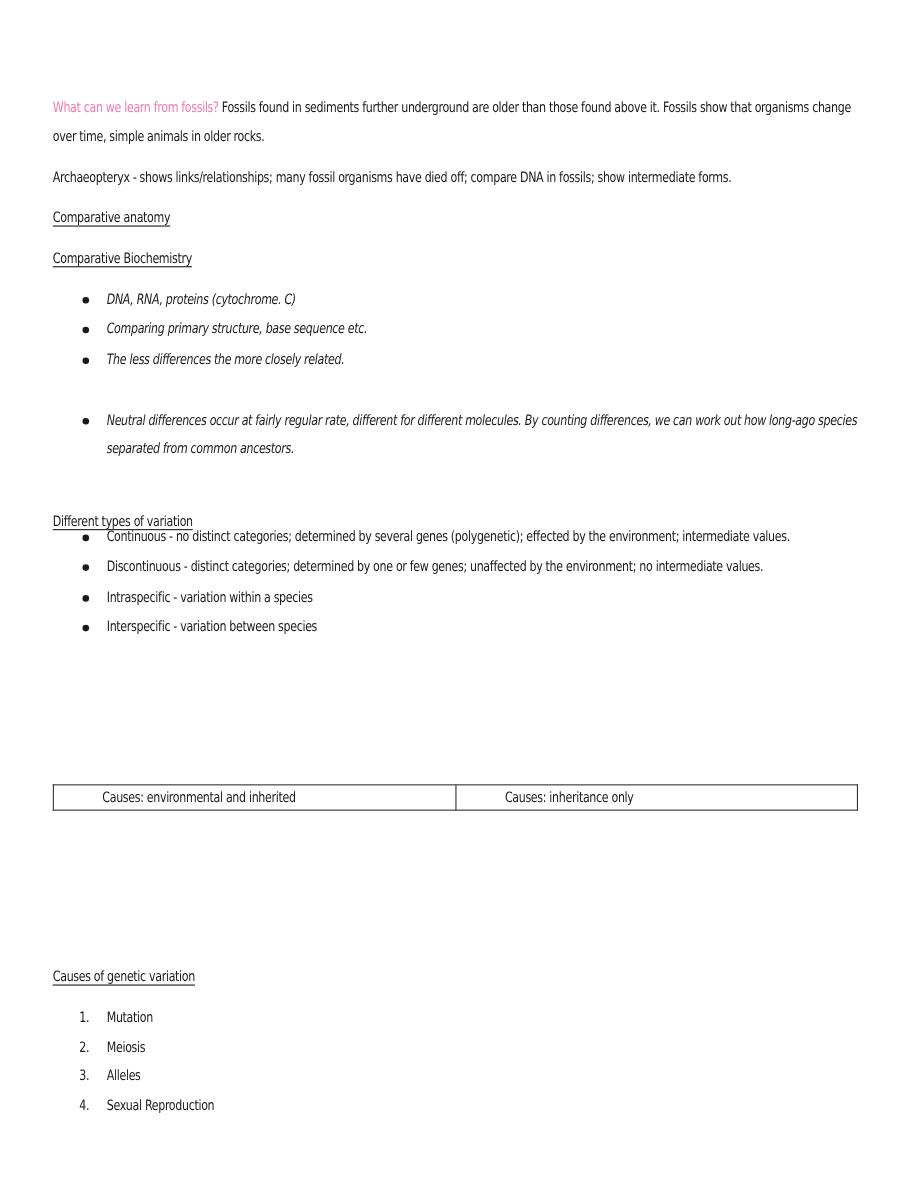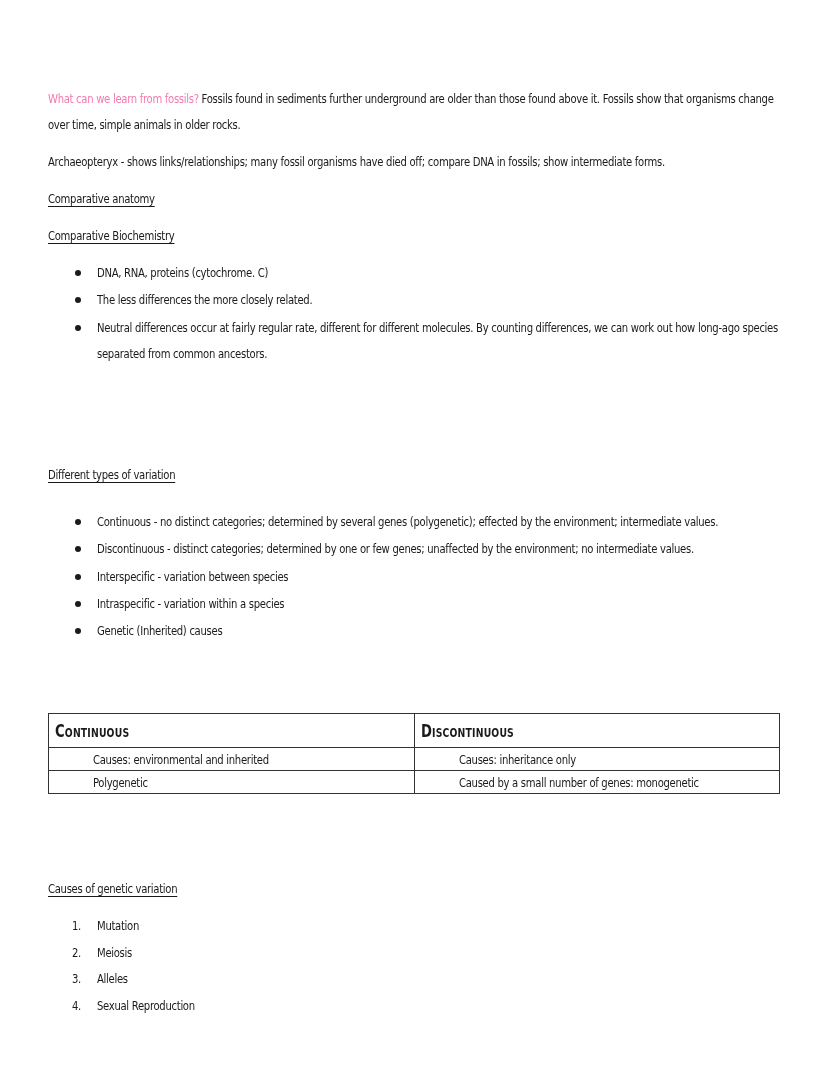--- a/index.html
+++ b/index.html
@@ -17,21 +17,21 @@
     line-height: 26px;
     transform: scaleX(0.86);
     transform-origin: left top;
     white-space: nowrap;
   }
   .p { position: absolute; left: 0; }
   .pink { color: #f27ab0; }
   .heading { text-decoration: underline; text-underline-offset: 3px; }
   .bullet-list { position: absolute; left: 0; margin: 0; padding: 0; list-style: none; }
   .bullet-list li { position: relative; height: 27.3px; }
-  .bullet-list li.two { height: 54px; }
+  .bullet-list li.two { height: 54px; margin-top: 28px; }
   .bullet-list .dot {
     position: absolute; left: 27px; top: 10px; width: 6px; height: 6px;
     border-radius: 50%; background: #1a1a1a;
   }
   .bullet-list .lt { position: absolute; left: 49px; top: 0; }
   .num-list { position: absolute; left: 0; margin: 0; padding: 0; list-style: none; }
   .num-list li { position: relative; height: 26.5px; }
   .num-list .n { position: absolute; left: 24px; top: 0; }
   .num-list .lt { position: absolute; left: 49px; top: 0; }
   table.cmp {
@@ -60,78 +60,70 @@
     <span class="pink">What can we learn from fossils?</span><span> Fossils found in sediments further underground are older than those found above it. Fossils show that organisms change</span>
   </div>
   <div class="p txt" style="top:112px;">over time, simple animals in older rocks.</div>
 
   <div class="p txt" style="top:149px;">Archaeopteryx - shows links/relationships; many fossil organisms have died off; compare DNA in fossils; show intermediate forms.</div>
 
   <div class="p txt heading" style="top:186px;">Comparative anatomy</div>
 
   <div class="p txt heading" style="top:223px;">Comparative Biochemistry</div>
 
-  <ul class="bullet-list" style="top:260px; width:735px;">
+  <ul class="bullet-list" style="top:260px; width:735px;font-style:italic;">
     <li>
         <span class="dot"></span>
         <span class="lt txt">DNA, RNA, proteins (cytochrome. C)</span>
+      </li>
+    <li>
+        <span class="dot"></span>
+        <span class="lt txt">Comparing primary structure, base sequence etc.</span>
       </li>
     <li>
         <span class="dot"></span>
         <span class="lt txt">The less differences the more closely related.</span>
       </li>
     <li class="two">
         <span class="dot"></span>
         <span class="lt txt">Neutral differences occur at fairly regular rate, different for different molecules. By counting differences, we can work out how long-ago species</span>
         <span class="lt txt" style="top:26px;">separated from common ancestors.</span>
       </li>
   </ul>
 
   <div class="p txt heading" style="top:462px;">Different types of variation</div>
 
-  <ul class="bullet-list" style="top:509px; width:735px;text-align:right;">
+  <ul class="bullet-list" style="top:476px; width:735px;text-align:right;">
     <li>
         <span class="dot"></span>
         <span class="lt txt">Continuous - no distinct categories; determined by several genes (polygenetic); effected by the environment; intermediate values.</span>
       </li>
     <li>
         <span class="dot"></span>
         <span class="lt txt">Discontinuous - distinct categories; determined by one or few genes; unaffected by the environment; no intermediate values.</span>
       </li>
     <li>
         <span class="dot"></span>
-        <span class="lt txt">Interspecific - variation between species</span>
-      </li>
-    <li>
-        <span class="dot"></span>
         <span class="lt txt">Intraspecific - variation within a species</span>
       </li>
     <li>
         <span class="dot"></span>
-        <span class="lt txt">Genetic (Inherited) causes</span>
+        <span class="lt txt">Interspecific - variation between species</span>
       </li>
   </ul>
 
   <table class="cmp">
     <colgroup>
         <col style="width:366px">
         <col style="width:365px">
       </colgroup>
     <tbody>
-        <tr>
-      <th><span class="cell sc">Continuous</span></th>
-      <th><span class="cell sc">Discontinuous</span></th>
-    </tr>
     <tr>
       <td><span class="cell">Causes: environmental and inherited</span></td>
       <td><span class="cell">Causes: inheritance only</span></td>
-    </tr>
-    <tr>
-      <td><span class="cell">Polygenetic</span></td>
-      <td><span class="cell">Caused by a small number of genes: monogenetic</span></td>
     </tr>
   </tbody>
     </table>
 
   <div class="p txt heading" style="top:876px;">Causes of genetic variation</div>
 
   <ol class="num-list" style="top:913px; width:735px;">
     <li>
         <span class="n txt">1.</span>
         <span class="lt txt">Mutation</span>

